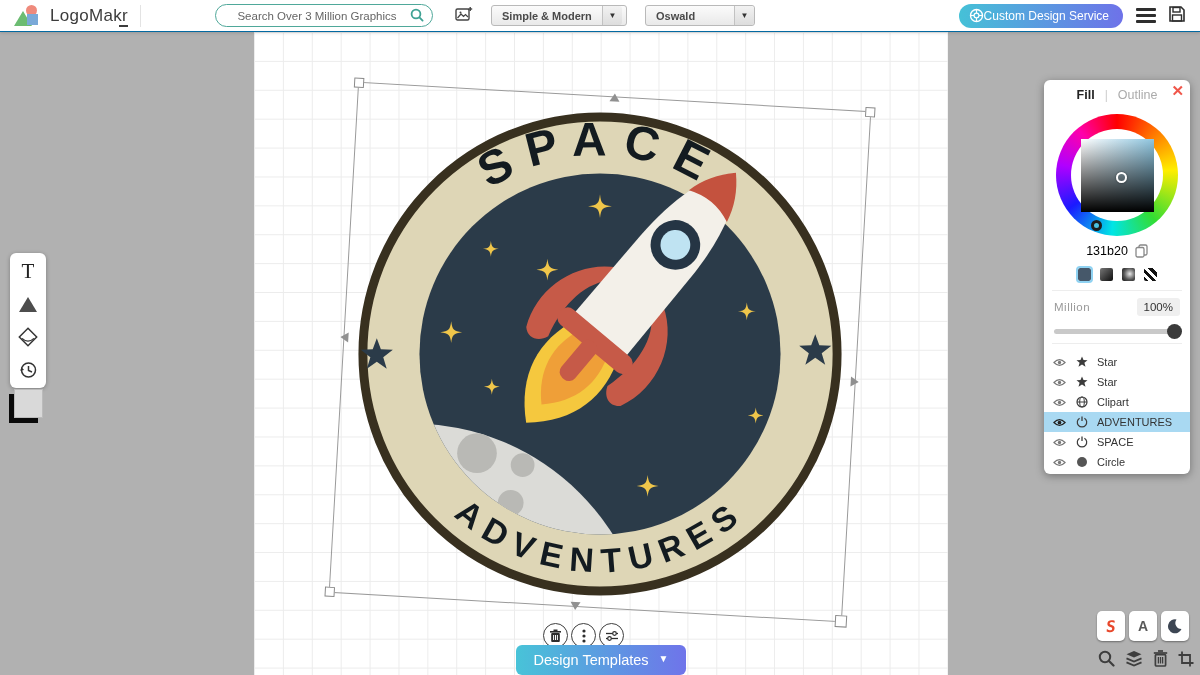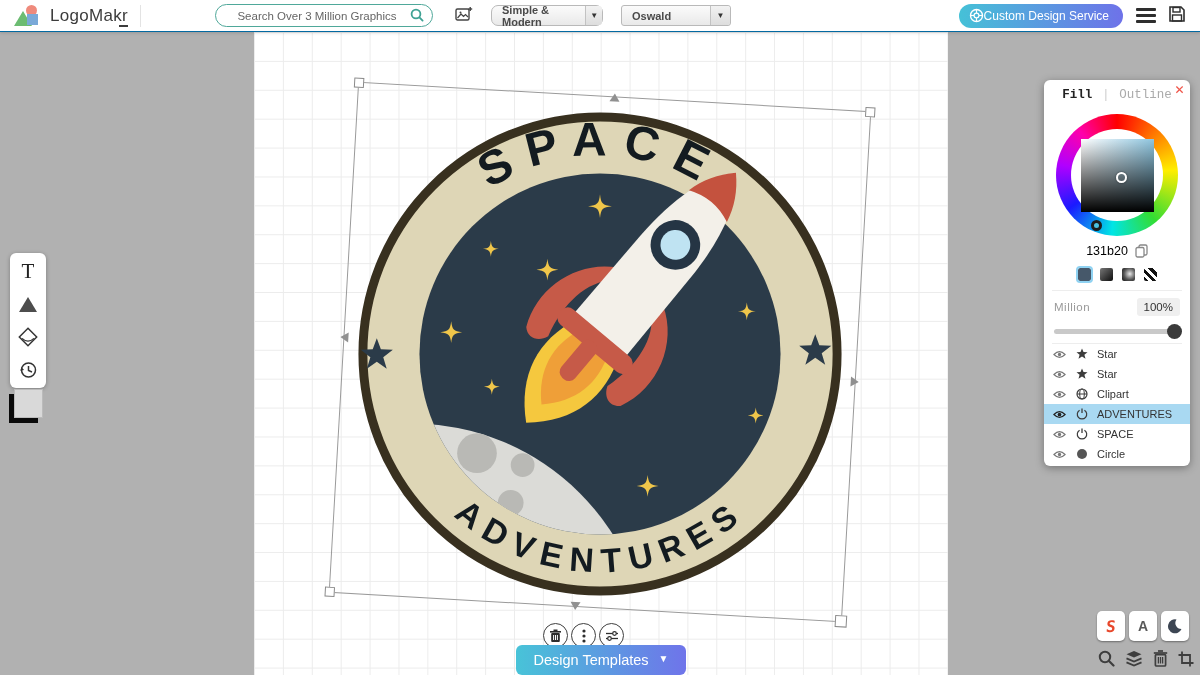--- a/index.html
+++ b/index.html
@@ -23,21 +23,21 @@
                   font-size:11.5px; color:#555; text-align:center; outline:none; padding:0 26px 0 12px;
                   font-family:"Liberation Sans",sans-serif; }
   .search-input::placeholder { color:#666; }
   .search-ico { position:absolute; right:9px; top:4px; }
   .imgplus { margin-left:22px; cursor:pointer; }
   .ddl { height:21px; margin-left:18px; display:flex; align-items:center; border:1px solid #b9b9b9; border-radius:3px;
          background:linear-gradient(#fbfbfb,#e9e9e9); cursor:pointer; }
   .ddl-label { font-size:11px; font-weight:bold; color:#4a4a4a; padding:0 10px; }
   .ddl-arrow { width:20px; align-self:stretch; border-left:1px solid #c2c2c2; display:flex; align-items:center; justify-content:center;
                font-size:8px; color:#333; background:linear-gradient(#f2f2f2,#ddd); border-radius:0 3px 3px 0; }
-  .ddl1 { width:112px; justify-content:center;border-radius:7px; }
+  .ddl1 { width:136px; justify-content:flex-start; }
   .ddl2 { width:110px; justify-content:space-between; }
   .cds-btn { margin-left:auto; height:24px; display:flex; align-items:center; gap:0; padding:0 14px 0 10px;
              border-radius:12px; background:linear-gradient(90deg,#45c1d7,#6e72e9); color:#fff; font-size:12px; cursor:pointer; }
   .burger { margin-left:13px; width:20px; cursor:pointer; }
   .burger div { height:3px; background:#2e2e2e; margin:3px 0; border-radius:1px; }
   .save-ico { margin:0 14px 0 12px; cursor:pointer; }
 
   
   .canvas { position:absolute; left:254px; top:32px; width:694px; height:643px; background:#fff;
             background-image:linear-gradient(#ececec 1px,transparent 1px),linear-gradient(90deg,#ececec 1px,transparent 1px);
@@ -70,21 +70,21 @@
             box-shadow:0 1px 4px rgba(0,0,0,.3); padding:6px 0; display:flex; flex-direction:column; align-items:center; gap:9px; z-index:10; }
   .ltool { width:26px; height:24px; display:flex; align-items:center; justify-content:center; cursor:pointer; }
   .t-glyph { font-family:"Liberation Serif",serif; font-size:21px; color:#222; }
   .tri-tool { width:0; height:0; border-left:9px solid transparent; border-right:9px solid transparent; border-bottom:15px solid #4d4d4d; }
   .cur-swatch { position:absolute; left:14px; top:389px; width:29px; height:29px; background:#d9d9d9;
                 border:1px solid #bbb; box-shadow:-5px 5px 0 0 #0a0a0a; z-index:10; cursor:pointer; }
 
   
   .rpanel { position:absolute; left:1044px; top:80px; width:146px; background:#fff; border-radius:6px;
             box-shadow:0 2px 8px rgba(0,0,0,.35); z-index:20; padding-bottom:2px; }
-  .rp-head { position:relative; display:flex; align-items:center; justify-content:center; gap:10px; height:30px;font-family:Liberation Mono, monospace; }
+  .rp-head { position:relative; display:flex; align-items:center; justify-content:center; gap:10px; height:30px; }
   .rp-tab { font-size:12.5px; cursor:pointer; }
   .rp-tab.active { color:#222; font-weight:bold; }
   .rp-tab.inactive { color:#ababab; }
   .rp-divider { color:#ccc; font-size:12px; }
   .rp-close { position:absolute; right:6px; top:3px; color:#f0564a; font-size:15px; font-weight:bold; cursor:pointer; line-height:1; }
   .wheel-wrap { position:relative; width:122px; height:122px; margin:4px auto 0; }
   .hue-ring { position:absolute; inset:0; border-radius:50%;
       background:conic-gradient(#ff0000,#ff8000 45deg,#ffee00 85deg,#33dd33 140deg,#00e5e5 185deg,#1a1aff 235deg,#b000ff 280deg,#ff00aa 320deg,#ff0000 360deg); }
   .hue-hole { position:absolute; left:15px; top:15px; width:92px; height:92px; border-radius:50%; background:#fff; }
   .sv-box { position:absolute; left:25px; top:25px; width:73px; height:73px;
@@ -100,21 +100,21 @@
   .sw1 { background:#46586a; outline:2px solid #8fd2f2; }
   .sw2 { background:linear-gradient(135deg,#777,#0d0d0d); }
   .sw3 { background:radial-gradient(circle at 60% 45%,#e8e8e8 0%,#555 55%,#111 100%); }
   .sw4 { background:repeating-linear-gradient(45deg,#111 0 3px,#fff 3px 6px); }
   .rp-hr { border:none; border-top:1px solid #ededed; margin:9px 8px 0; }
   .op-row { display:flex; align-items:center; justify-content:space-between; padding:7px 10px 0; }
   .op-label { font-size:11.5px; color:#9a9a9a; letter-spacing:.5px; }
   .op-val { font-size:11.5px; color:#333; background:#efefef; border-radius:3px; padding:3px 7px; }
   .slider { position:relative; margin:13px 10px 4px; height:5px; background:#c9c9c9; border-radius:3px; cursor:pointer; }
   .slider-knob { position:absolute; right:-2px; top:-5px; width:15px; height:15px; border-radius:50%; background:#3a3a3a; }
-  .layers { }
+  .layers { margin-top:8px; }
   .lrow { display:flex; align-items:center; gap:9px; height:20px; padding:0 9px; cursor:pointer; }
   .lrow.sel { background:#a9d9f2; }
   .lname { font-size:11px; color:#333; }
   .lico { display:flex; width:13px; justify-content:center; }
 
   
   .keycaps { position:absolute; left:1097px; top:611px; display:flex; gap:4px; z-index:10; }
   .keycap { width:28px; height:30px; background:#fff; border-radius:5px; box-shadow:0 1px 2px rgba(0,0,0,.4);
             display:flex; align-items:center; justify-content:center; cursor:pointer; }
   .s-glyph { color:#e8472b; font-weight:bold; font-size:16px; font-family:"DejaVu Sans Mono",monospace; transform:skewX(-6deg); }

